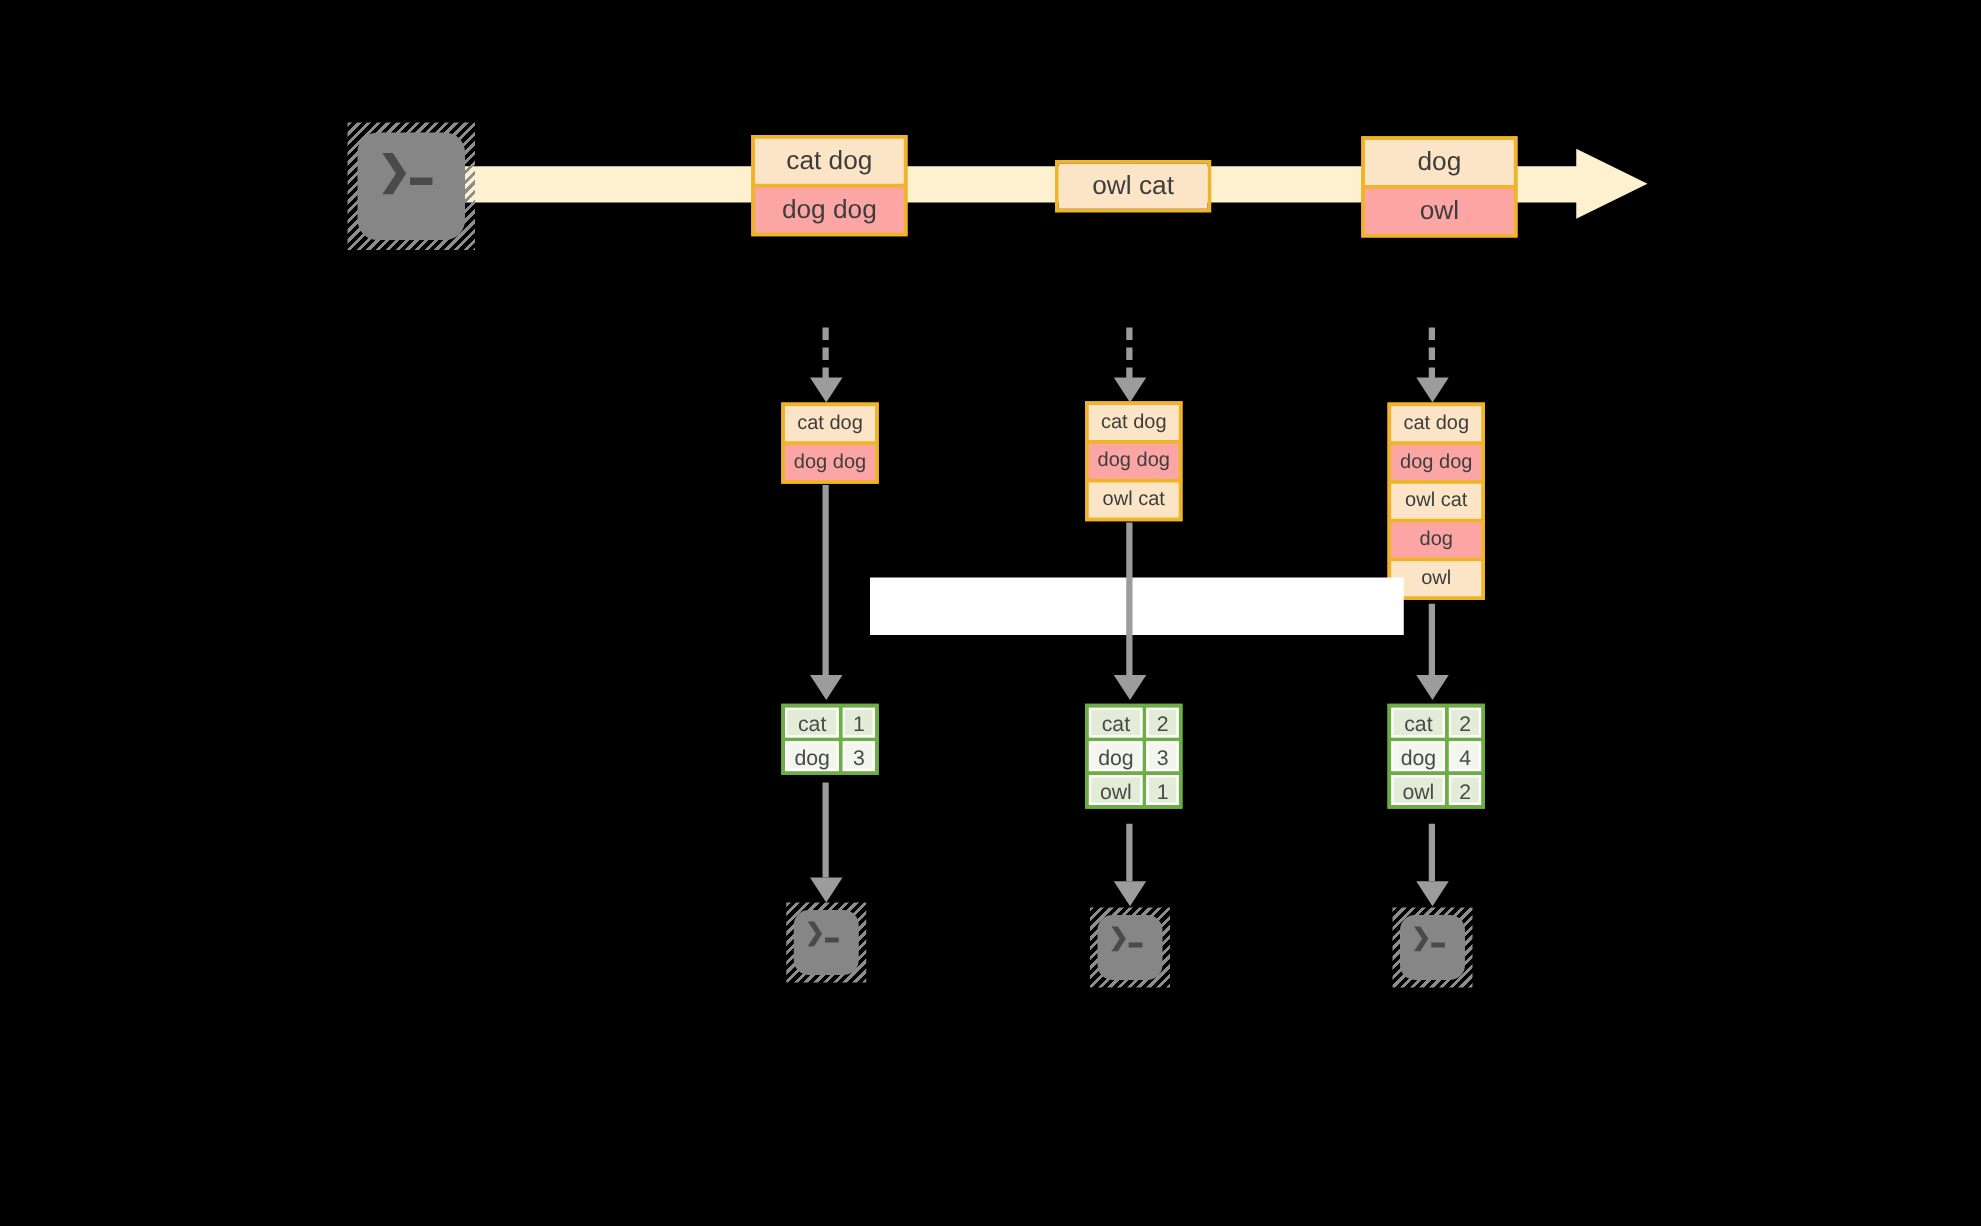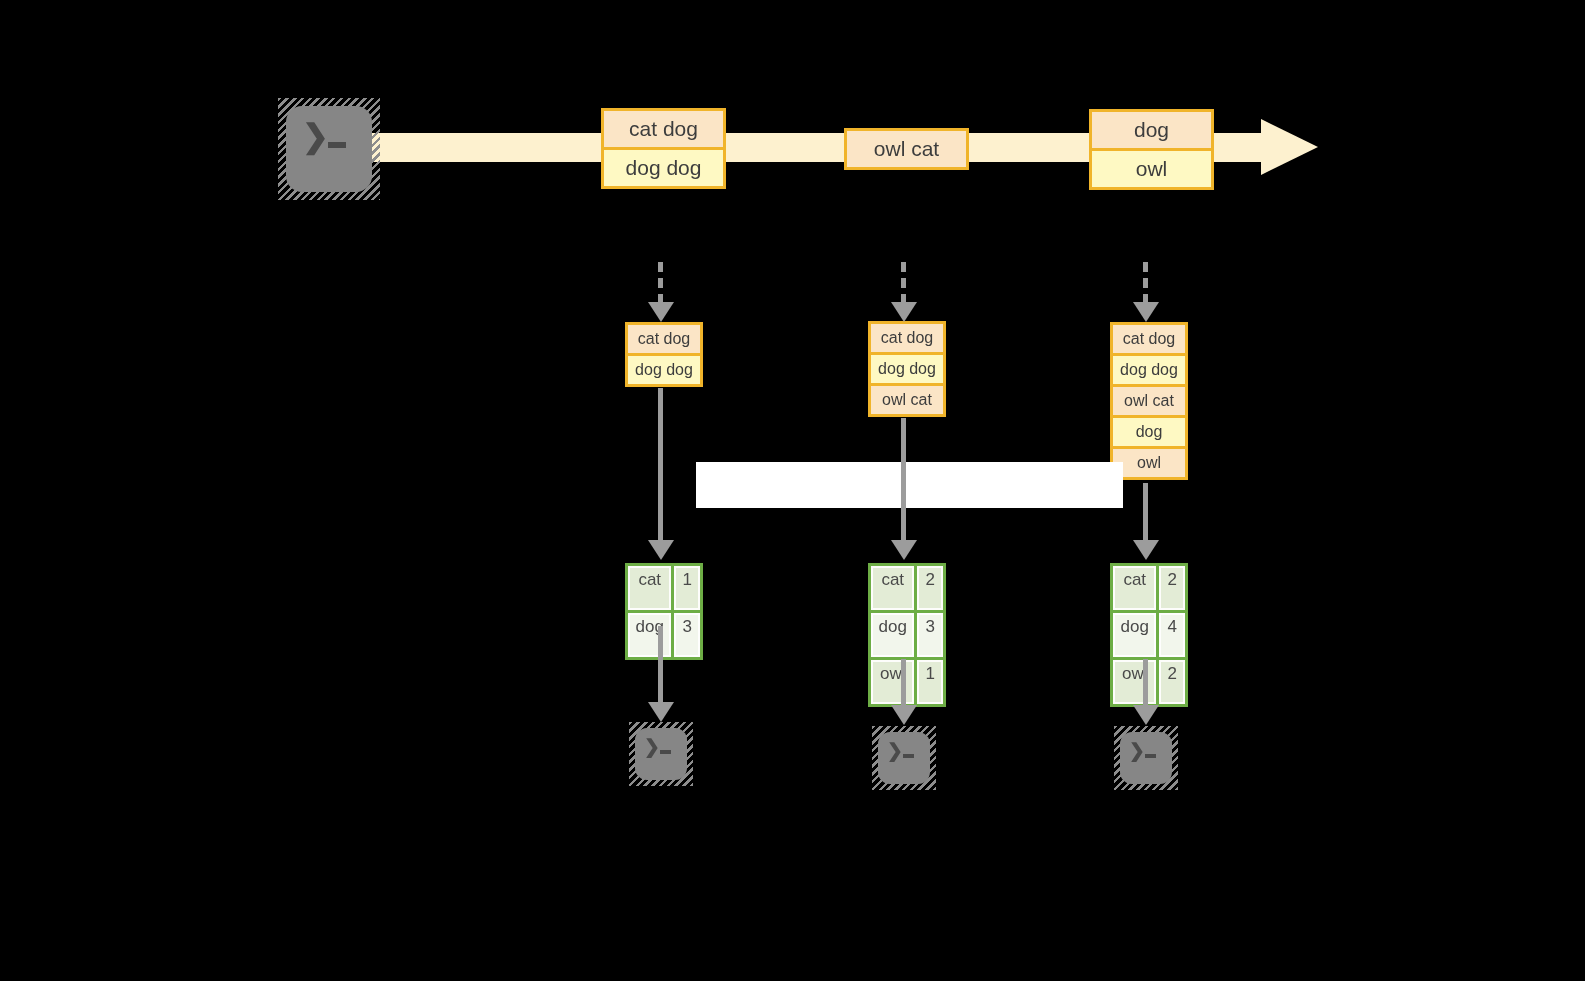--- a/index.html
+++ b/index.html
@@ -20,26 +20,26 @@
   .term-bar{position:absolute;background:#4a4a4a;}
 
   
   .srec{width:119px;border:3px solid #f0b42a;background:#f0b42a;
         display:flex;flex-direction:column;gap:3px;z-index:2;}
   .scell{height:36px;line-height:36px;text-align:center;font-size:21px;color:#3d3d3d;}
   .stk{width:72px;border:3px solid #f0b42a;background:#f0b42a;
        display:flex;flex-direction:column;gap:3px;z-index:2;}
   .stk-cell{height:28px;line-height:28px;text-align:center;font-size:16px;color:#3d3d3d;}
   .sa{background:#fbe5c6;}
-  .sb{background:#fef9c3;}
+  .sb{background:#fca5a5;}
 
   
   .gtab{width:72px;border:3px solid #6dad45;background:#6dad45;
         display:flex;flex-direction:column;gap:3px;z-index:2;}
-  .grow{display:flex;gap:3px;height:44px;}
+  .grow{display:flex;gap:3px;height:24px;}
   .gcell{line-height:28px;text-align:center;font-size:17px;color:#4a4a4a;
          box-shadow:inset 0 0 0 2px rgba(255,255,255,0.9);}
   .gword{flex:1.7;}
   .gnum{flex:1;}
   .ga{background:#e3ecd6;}
   .gb{background:#f2f6ec;}
 
   
   .shaft{width:0;border-left:5px solid #9c9c9c;z-index:5;}
   .dashed{border-left-style:dashed;}

